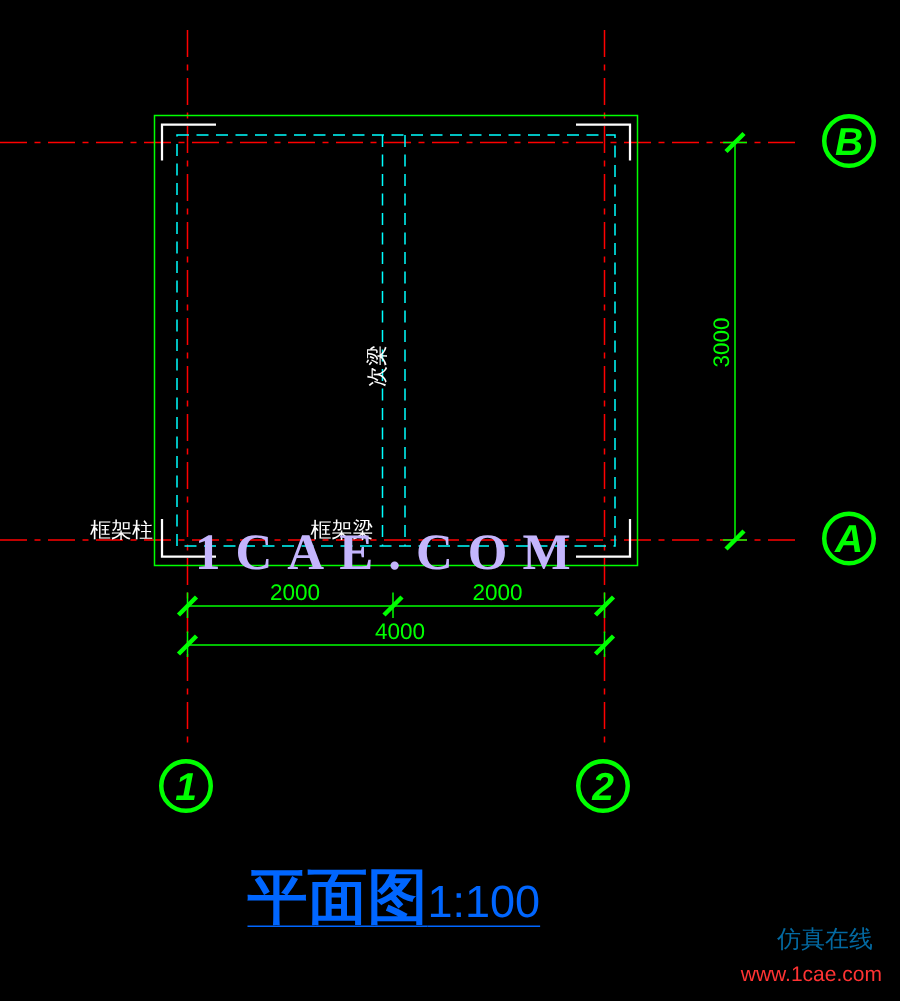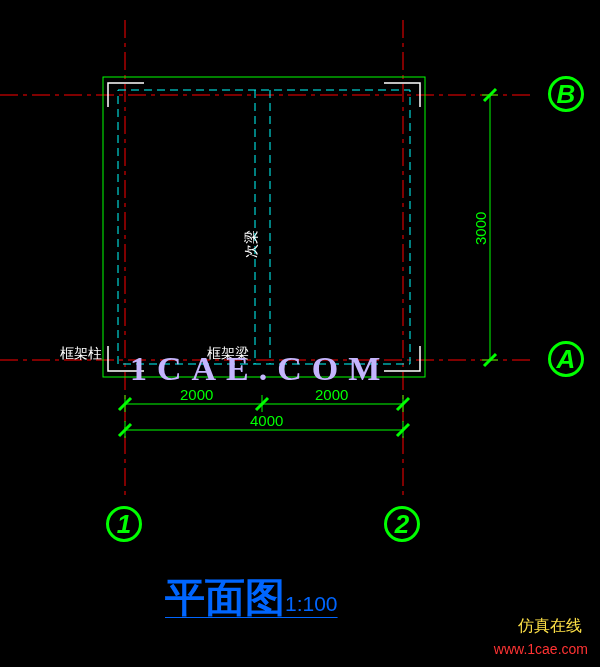--- a/index.html
+++ b/index.html
@@ -40,21 +40,21 @@
       position: absolute;
       color: #c4b5fd;
       font-size: 34px;
       letter-spacing: 10px;
       font-weight: 600;
       font-family: "Times New Roman", serif;
       pointer-events: none;
     }
     .watermark-br {
       position: absolute;
-      color: #fde047;
+      color: #0369a1;
       font-size: 16px;
       font-family: sans-serif;
     }
     .wm-link {
       position: absolute;
       color: #ff3333;
       font-size: 14px;
     }
     .axis-line { stroke: #ff0000; stroke-width: 1; stroke-dasharray: 18 5 4 5; }
     .outline { stroke: #00ff00; stroke-width: 1; fill: none; }
@@ -125,21 +125,21 @@
 </div>
 <div class="grid-marker" style="left:106px; top:506px;">
   <span>1</span>
 </div>
 <div class="grid-marker" style="left:384px; top:506px;">
   <span>2</span>
 </div>
 
 
 <div class="title" style="left:165px; top:570px; font-family:'SimHei','Heiti SC',sans-serif;">
-  <span style="font-size:40px; font-weight:600;">平面图</span><span style="font-size:21px;">1:100</span>
+  <span style="font-size:40px; font-weight:600;">平面图</span><span style="font-size:30px;">1:100</span>
 </div>
 
 
 <div class="watermark-tl" style="left:130px; top:350px;">1CAE.COM</div>
 
 
 <div class="watermark-br" style="right:18px; bottom:30px;">仿真在线</div>
 <div class="wm-link" style="right:12px; bottom:10px;">www.1cae.com</div>
 
 </div>

